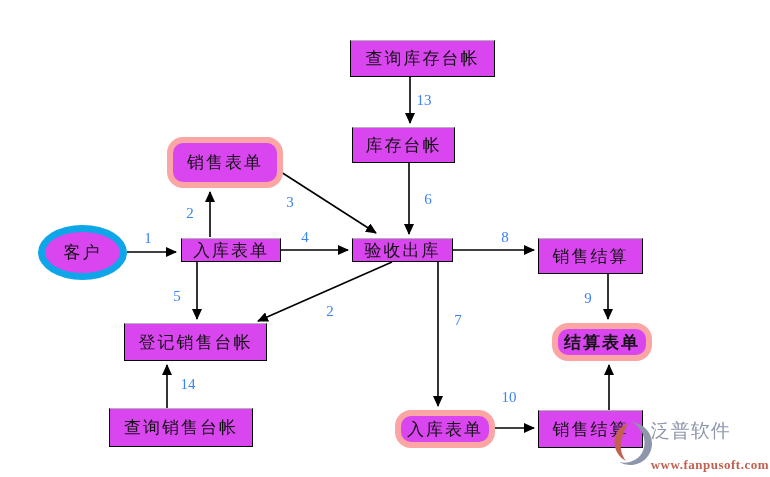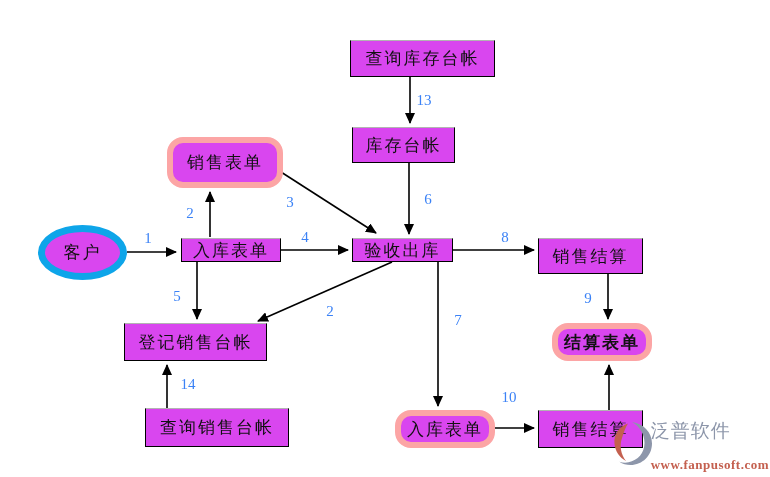--- a/index.html
+++ b/index.html
@@ -91,21 +91,21 @@
   </div>
 
   <div class="node rounded" style="left:552px;top:323px;width:100px;height:38px;font-weight:bold;">
     <span>结算表单</span>
   </div>
 
   <div class="node" style="left:124px;top:323px;width:143px;height:38px;">
     <span>登记销售台帐</span>
   </div>
 
-  <div class="node" style="left:109px;top:408px;width:144px;height:39px;margin-left:36px;">
+  <div class="node" style="left:109px;top:408px;width:144px;height:39px;">
     <span>查询销售台帐</span>
   </div>
 
   <div class="node rounded" style="left:395px;top:410px;width:100px;height:38px;">
     <span>入库表单</span>
   </div>
 
   <div class="node" style="left:538px;top:410px;width:105px;height:38px;">
     <span>销售结算</span>
   </div>

